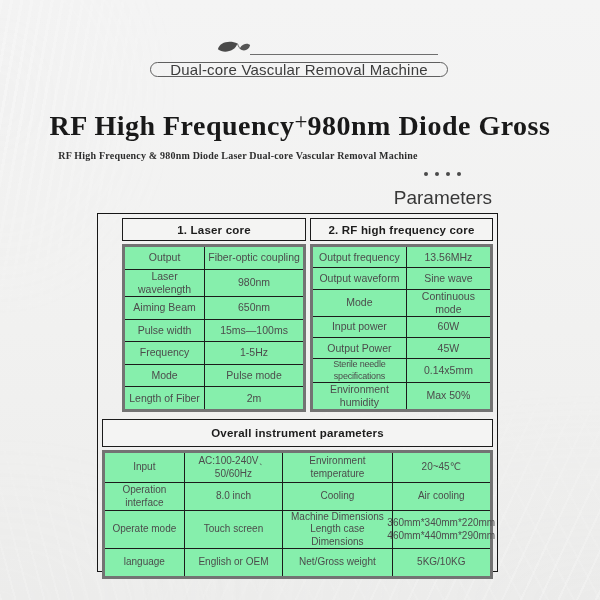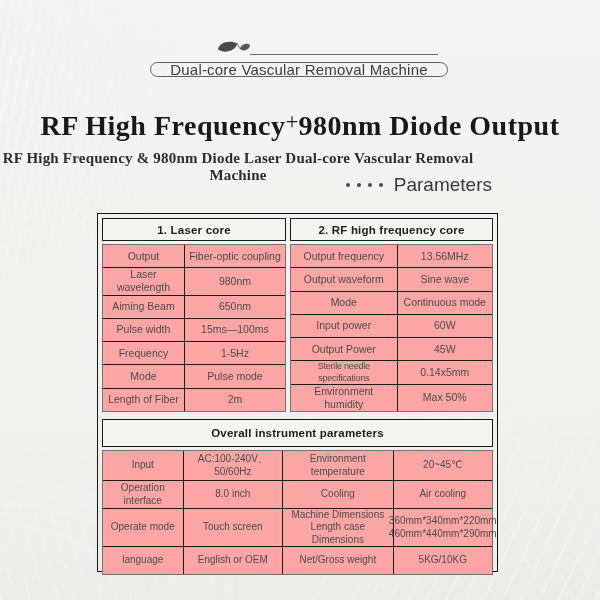--- a/index.html
+++ b/index.html
@@ -39,46 +39,46 @@
   
   .title{
     position:absolute;left:0;top:109px;width:600px;text-align:center;
     font-family:"Liberation Serif","DejaVu Serif",serif;font-weight:bold;
     font-size:28px;color:#191919;letter-spacing:.5px;
   }
   .title .plus{font-weight:400;font-size:.82em;vertical-align:.28em;letter-spacing:0;}
   .subtitle{
     position:absolute;left:0;top:150px;width:476px;text-align:center;
     font-family:"Liberation Serif","DejaVu Serif",serif;font-weight:bold;
-    font-size:15px;color:#2d2d2d;letter-spacing:.2px;
+    font-size:10px;color:#2d2d2d;letter-spacing:.2px;
   }
   .params-head{
     position:absolute;top:172px;right:108px;height:26px;
-    display:flex;align-items:center;gap:11px;
+    display:flex;align-items:center;gap:11px;flex-direction:column;
   }
   .dots{display:flex;align-items:center;gap:7px;}
   .dots i{width:4px;height:4px;border-radius:50%;background:#4a4a4a;display:block;}
   .params-label{font-size:19px;color:#383838;}
 
   
   .params-wrapper{
     position:absolute;left:97px;top:213px;width:401px;height:359px;box-sizing:border-box;
     border:1px solid #161616;padding:4px;
     display:flex;flex-direction:column;gap:7px;
   }
   .tbl{display:flex;flex-direction:column;}
   .thead{
     box-sizing:border-box;border:1px solid #1b1b1b;background:#f4f4f3;
     height:23px;margin-bottom:3px;flex:0 0 auto;
     display:flex;align-items:center;justify-content:center;
     font-size:11.5px;font-weight:bold;color:#1c1c1c;letter-spacing:.2px;
   }
-  .tbody{box-sizing:border-box;border:1px solid #737373;background:#fca5a5;}
+  .tbody{box-sizing:border-box;border:3px solid #737373;background:#86efac;}
   .top-tables{display:flex;gap:4px;flex:0 0 auto;}
-  .tbl-laser{flex:0 0 184px;}
+  .tbl-laser{flex:0 0 184px;margin-left:20px;}
   .tbl-rf{flex:1 1 auto;}
   .top-tables .tbody{height:168px;display:flex;flex-direction:column;}
   .top-tables .row{flex:1 1 0;display:flex;border-bottom:1px solid #1b1b1b;}
   .top-tables .row:last-child{border-bottom:none;}
   .cell{
     box-sizing:border-box;display:flex;align-items:center;justify-content:center;
     text-align:center;font-size:10.5px;color:#4c4c4c;padding:0 3px;line-height:1.25;
   }
   .top-tables .lbl{border-right:1px solid #1b1b1b;}
   .tbl-laser .lbl{flex:0 0 45%;}
@@ -112,21 +112,21 @@
       <path d="M2,18 C4,5 24,1 36,8 C32,22 12,26 2,18 Z" fill="#4a4a4a"></path>
       <path d="M40,16 C46,7 55,7 58,11 C56,20 45,23 40,16 Z" fill="#555555"></path>
       <path d="M36,8 C38,14 40,16 42,18" stroke="#4a4a4a" stroke-width="1.4" fill="none"></path>
     </svg>
   </div>
   <div class="badge-line"></div>
   <div class="pill">
     <span>Dual-core Vascular Removal Machine</span>
   </div>
 
-  <div class="title"><span>RF High Frequency</span><span class="plus">+</span><span>980nm Diode Output</span></div>
+  <div class="title"><span>RF High Frequency</span><span class="plus">+</span><span>980nm Diode Gross</span></div>
   <div class="subtitle">RF High Frequency &amp; 980nm Diode Laser Dual-core Vascular Removal Machine</div>
 
   <div class="params-head">
     <span class="dots">
         <i></i>
         <i></i>
         <i></i>
         <i></i>
       </span>
     <span class="params-label">Parameters</span>

